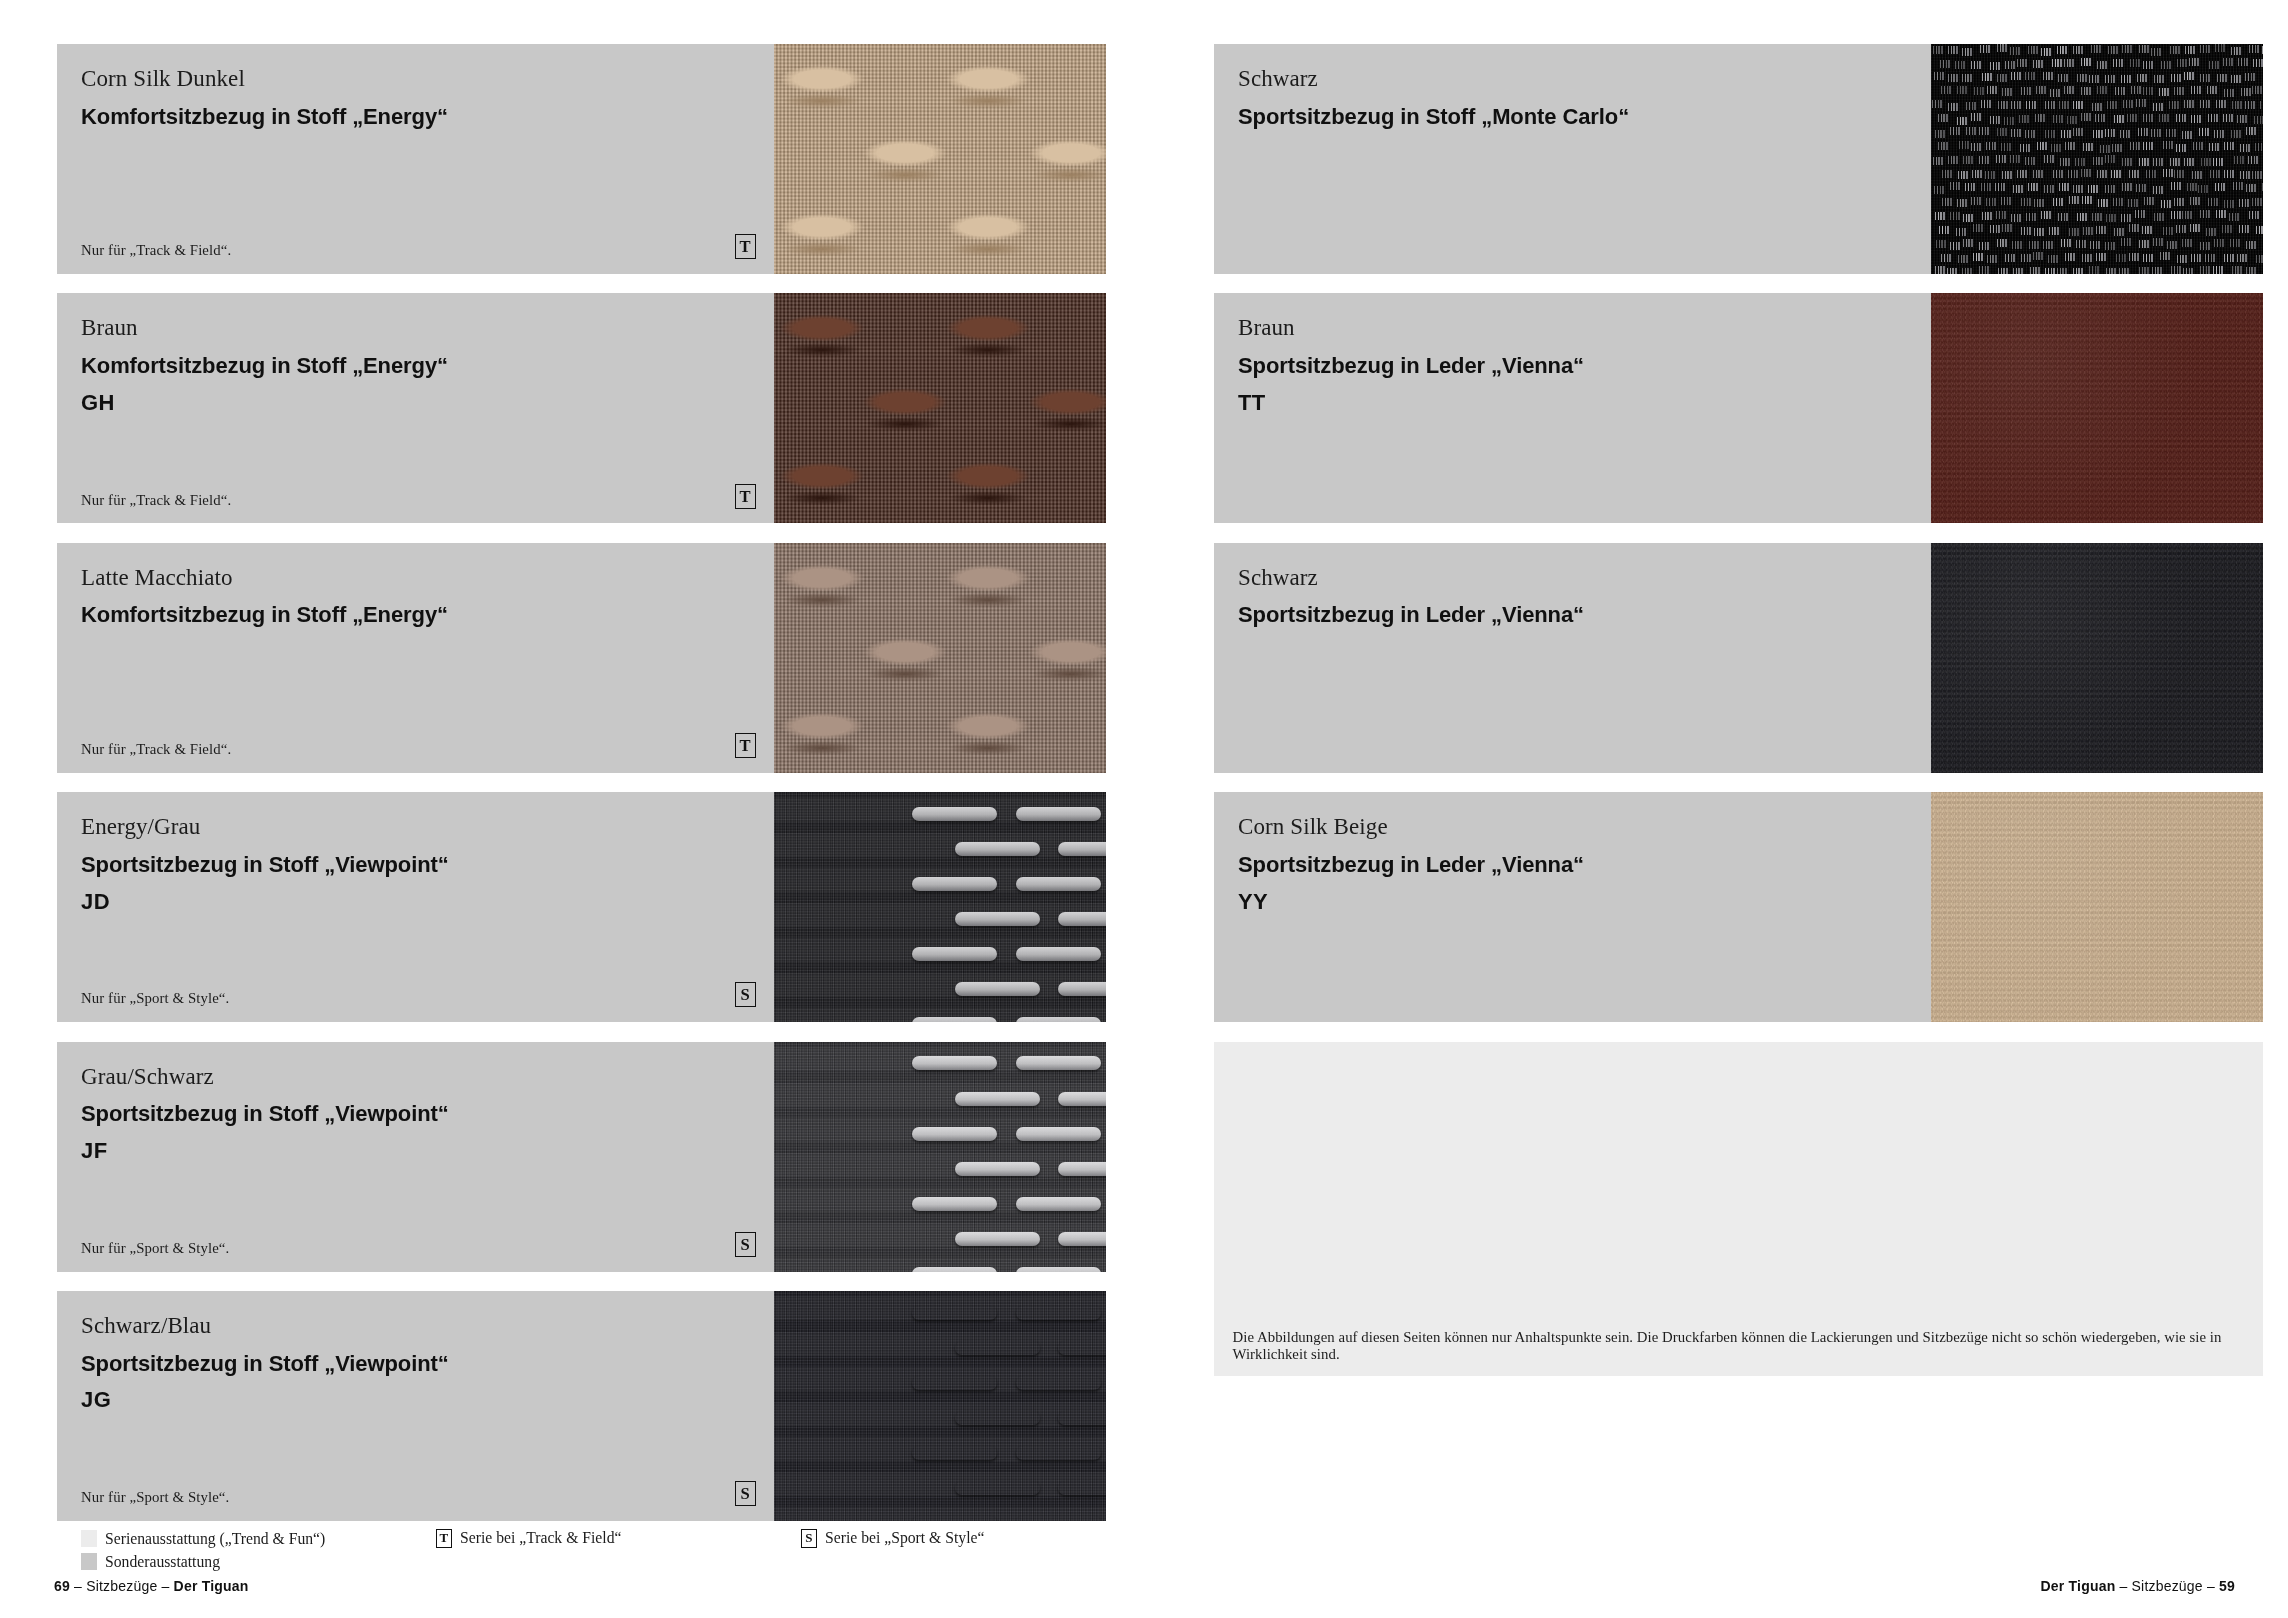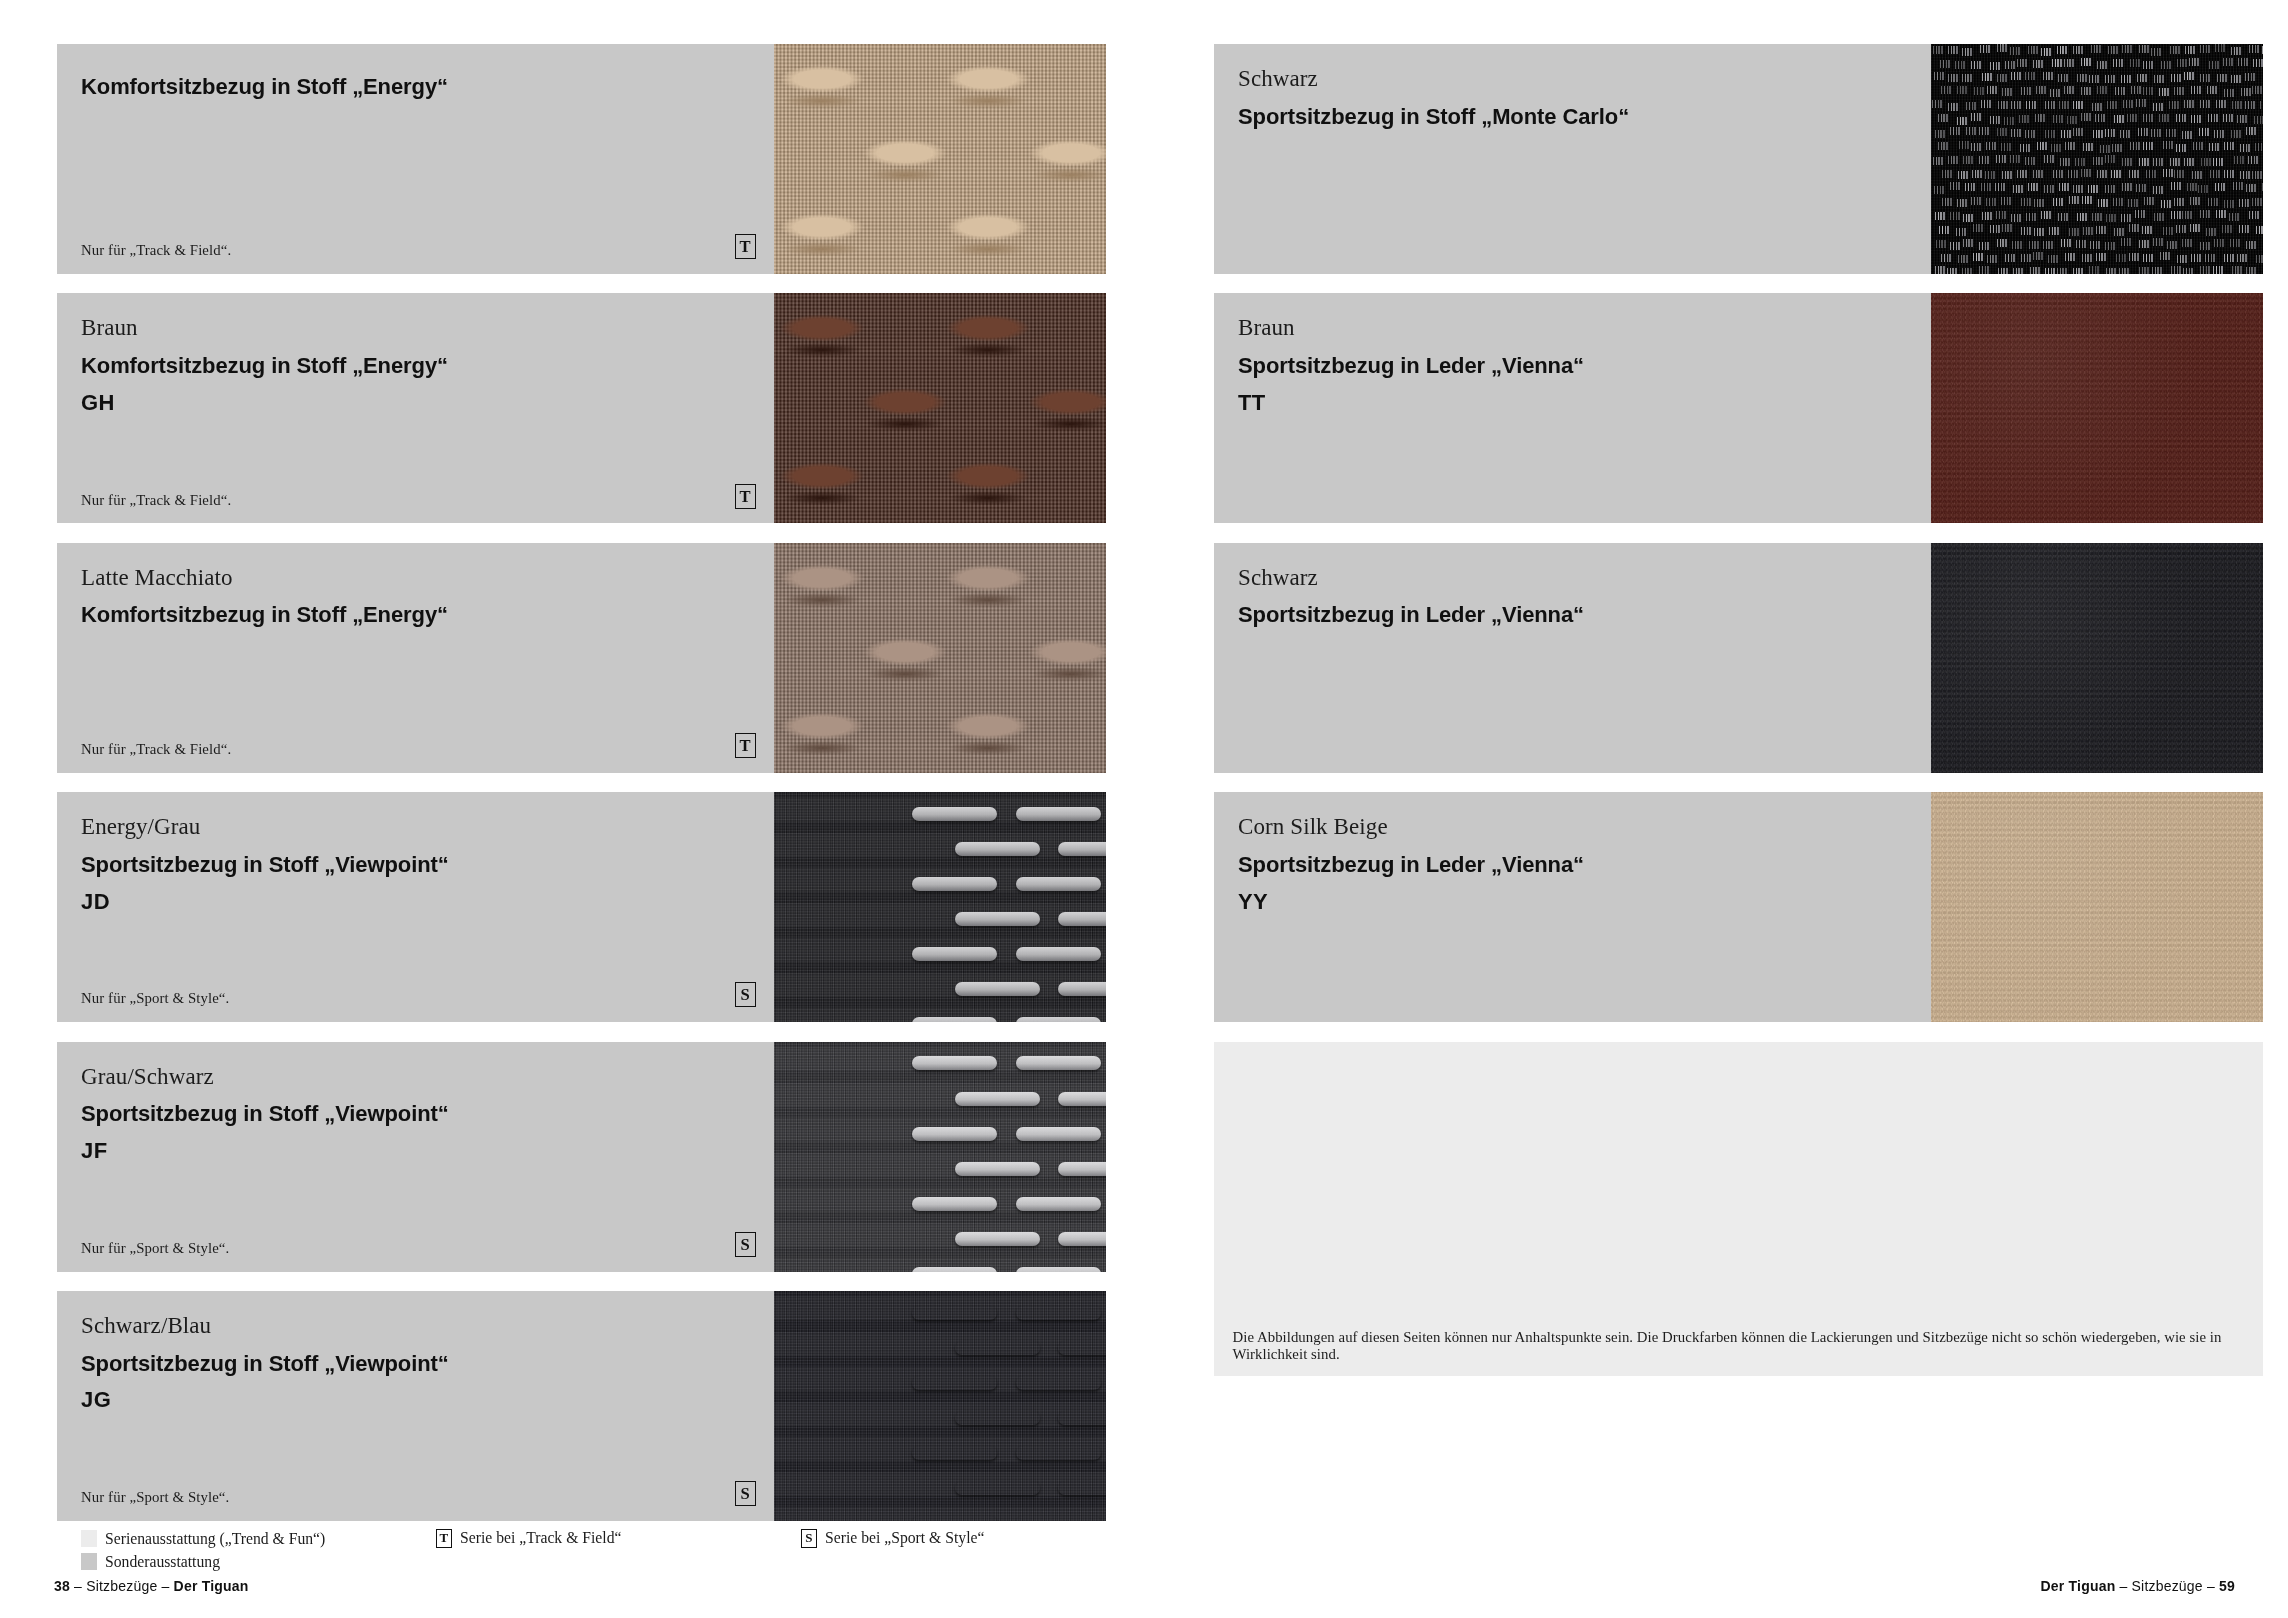--- a/index.html
+++ b/index.html
@@ -277,20 +277,21 @@
   .footer .mid { font-weight: normal; }
 </style>
 </head>
 <body>
 
 <div class="page">
 
   <div class="col col-left">
       <div class="card">
         <div class="card-info">
+          <div class="color-name">Corn Silk Dunkel</div>
           <div class="cover-type">Komfortsitzbezug in Stoff „Energy“</div>
           <div class="card-foot">
             <div class="foot-note">Nur für „Track &amp; Field“.</div>
             <div class="badge">T</div>
           </div>
         </div>
         <div class="swatch tex-energy" style="--base: #c4a684; --hi: #d8c0a2; --lo: #9b8061;"></div>
       </div>
       <div class="card">
         <div class="card-info">
@@ -844,20 +845,20 @@
     </div>
     <div class="legend-row">
       <div class="legend-item i1">
         <span class="sw-box sonder"></span>
         <span class="legend-text">Sonderausstattung</span>
       </div>
     </div>
   </div>
 
   <div class="footer footer-left">
-    <b>38</b><span class="sep" style="white-space: pre;"> – </span><span class="mid">Sitzbezüge</span><span class="sep" style="white-space: pre;"> – </span><b>Der Tiguan</b>
+    <b>69</b><span class="sep" style="white-space: pre;"> – </span><span class="mid">Sitzbezüge</span><span class="sep" style="white-space: pre;"> – </span><b>Der Tiguan</b>
   </div>
   <div class="footer footer-right">
     <b>Der Tiguan</b><span class="sep" style="white-space: pre;"> – </span><span class="mid">Sitzbezüge</span><span class="sep" style="white-space: pre;"> – </span><b>59</b>
   </div>
 
 </div>
 
 
 </body></html>

